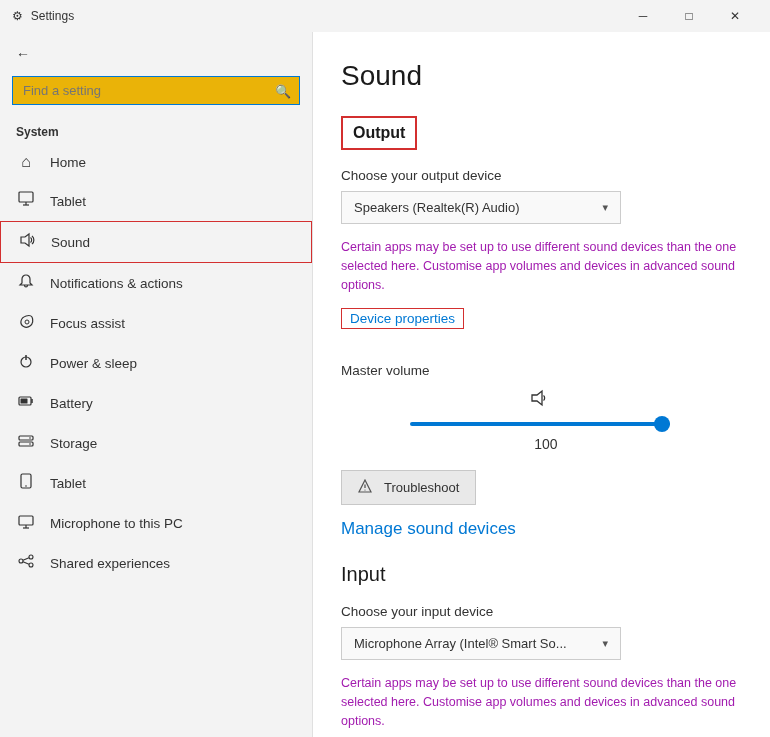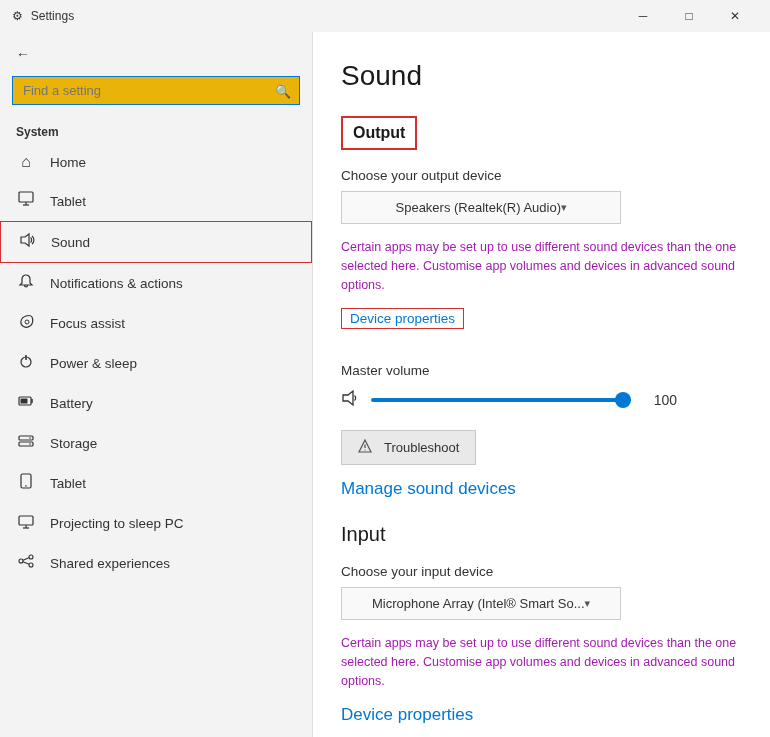--- a/index.html
+++ b/index.html
@@ -109,21 +109,21 @@
       margin-bottom: 18px;
     }
 
     .label-text {
       font-size: 13.5px;
       color: #333;
       margin-bottom: 8px;
     }
 
     .dropdown-select {
-      display: flex; align-items: center; justify-content: center;
+      display: flex; align-items: center; justify-content: space-between;
       border: 1px solid #ccc;
       background: #f9f9f9;
       padding: 8px 12px;
       cursor: pointer;
       width: 280px;
       font-size: 13px;
       color: #333;
       margin-bottom: 14px;
     }
     .dropdown-arrow { font-size: 11px; color: #555; }
@@ -150,21 +150,21 @@
       color: #0078d4;
       font-size: 17px;
       cursor: pointer;
       display: inline-block;
       margin-bottom: 24px;
     }
 
     .volume-section { margin-bottom: 18px; }
     .volume-label { font-size: 13.5px; color: #333; margin-bottom: 10px; }
     .volume-row {
-      display: flex; align-items: center; gap: 10px;
+      display: flex; align-items: center; gap: 10px; flex-direction: column;
     }
     .volume-icon { font-size: 16px; color: #333; }
     .volume-slider {
       -webkit-appearance: none;
       appearance: none;
       width: 260px;
       height: 4px;
       background: linear-gradient(to right, #0078d4 0%, #0078d4 100%, #ccc 100%);
       outline: none;
       border-radius: 2px;
@@ -325,21 +325,21 @@
 
 
     <div class="sidebar-item">
       <span class="item-icon">
         <svg width="16" height="16" viewBox="0 0 16 16" fill="none">
           <rect x="1" y="3" width="14" height="9" rx="1" stroke="#333" stroke-width="1.2" fill="none"></rect>
           <line x1="8" y1="12" x2="8" y2="15" stroke="#333" stroke-width="1.2"></line>
           <line x1="5" y1="15" x2="11" y2="15" stroke="#333" stroke-width="1.2"></line>
         </svg>
       </span>
-      <span>Projecting to sleep PC</span>
+      <span>Microphone to this PC</span>
     </div>
 
     <div class="sidebar-item">
       <span class="item-icon">
         <svg width="16" height="16" viewBox="0 0 16 16" fill="none">
           <circle cx="3" cy="8" r="2" stroke="#333" stroke-width="1.1" fill="none"></circle>
           <circle cx="13" cy="4" r="2" stroke="#333" stroke-width="1.1" fill="none"></circle>
           <circle cx="13" cy="12" r="2" stroke="#333" stroke-width="1.1" fill="none"></circle>
           <line x1="5" y1="7.2" x2="11" y2="4.8" stroke="#333" stroke-width="1.1"></line>
           <line x1="5" y1="8.8" x2="11" y2="11.2" stroke="#333" stroke-width="1.1"></line>

